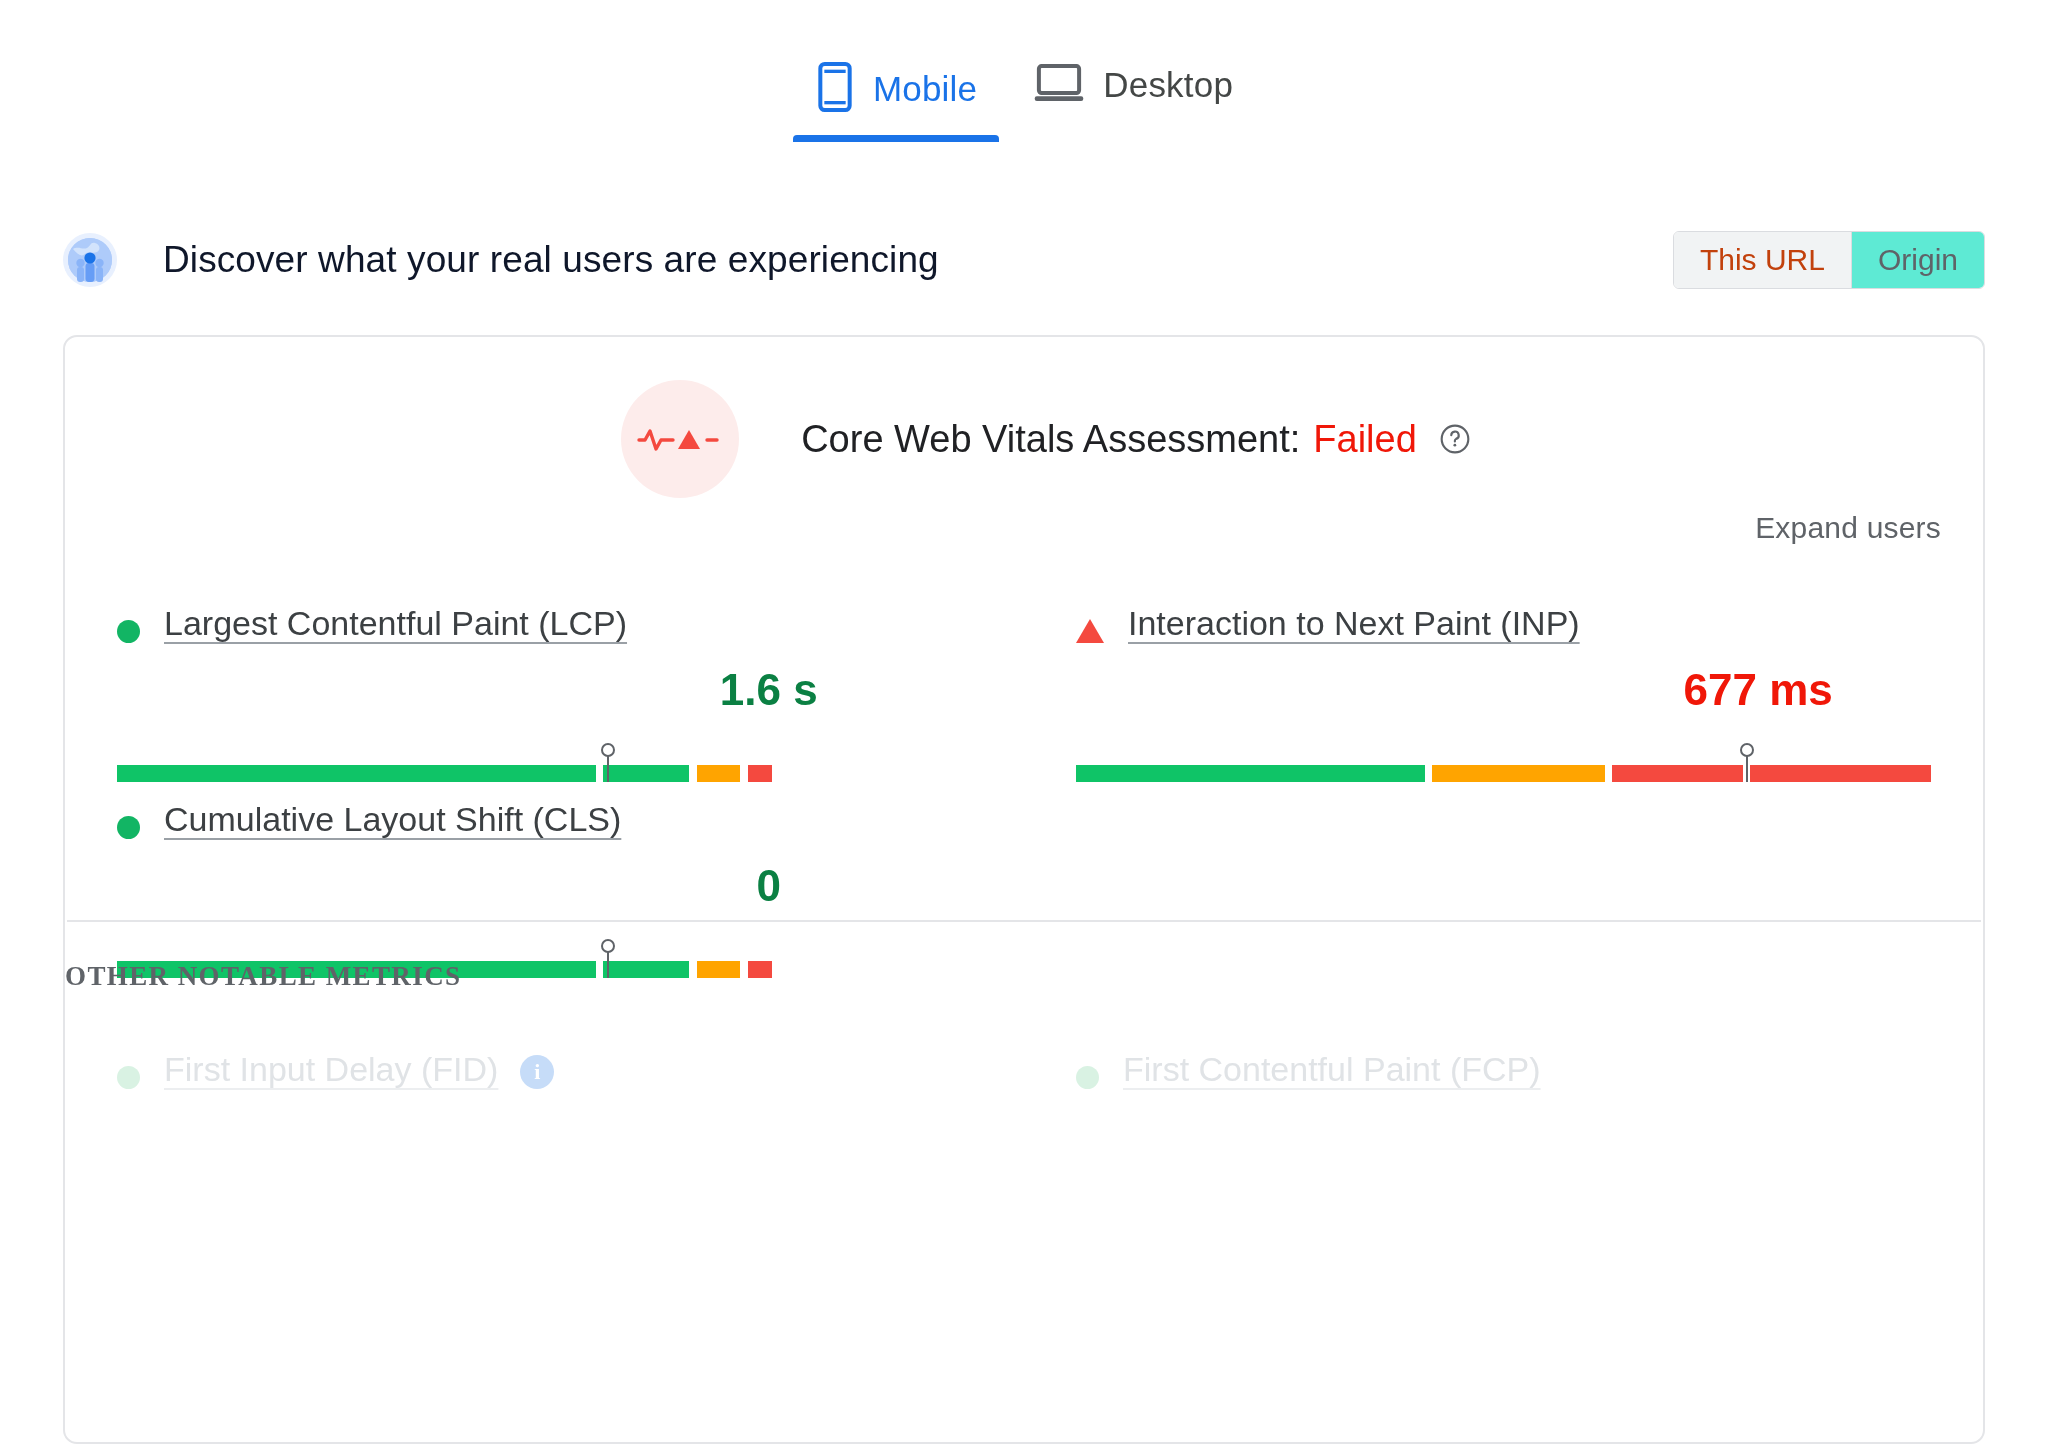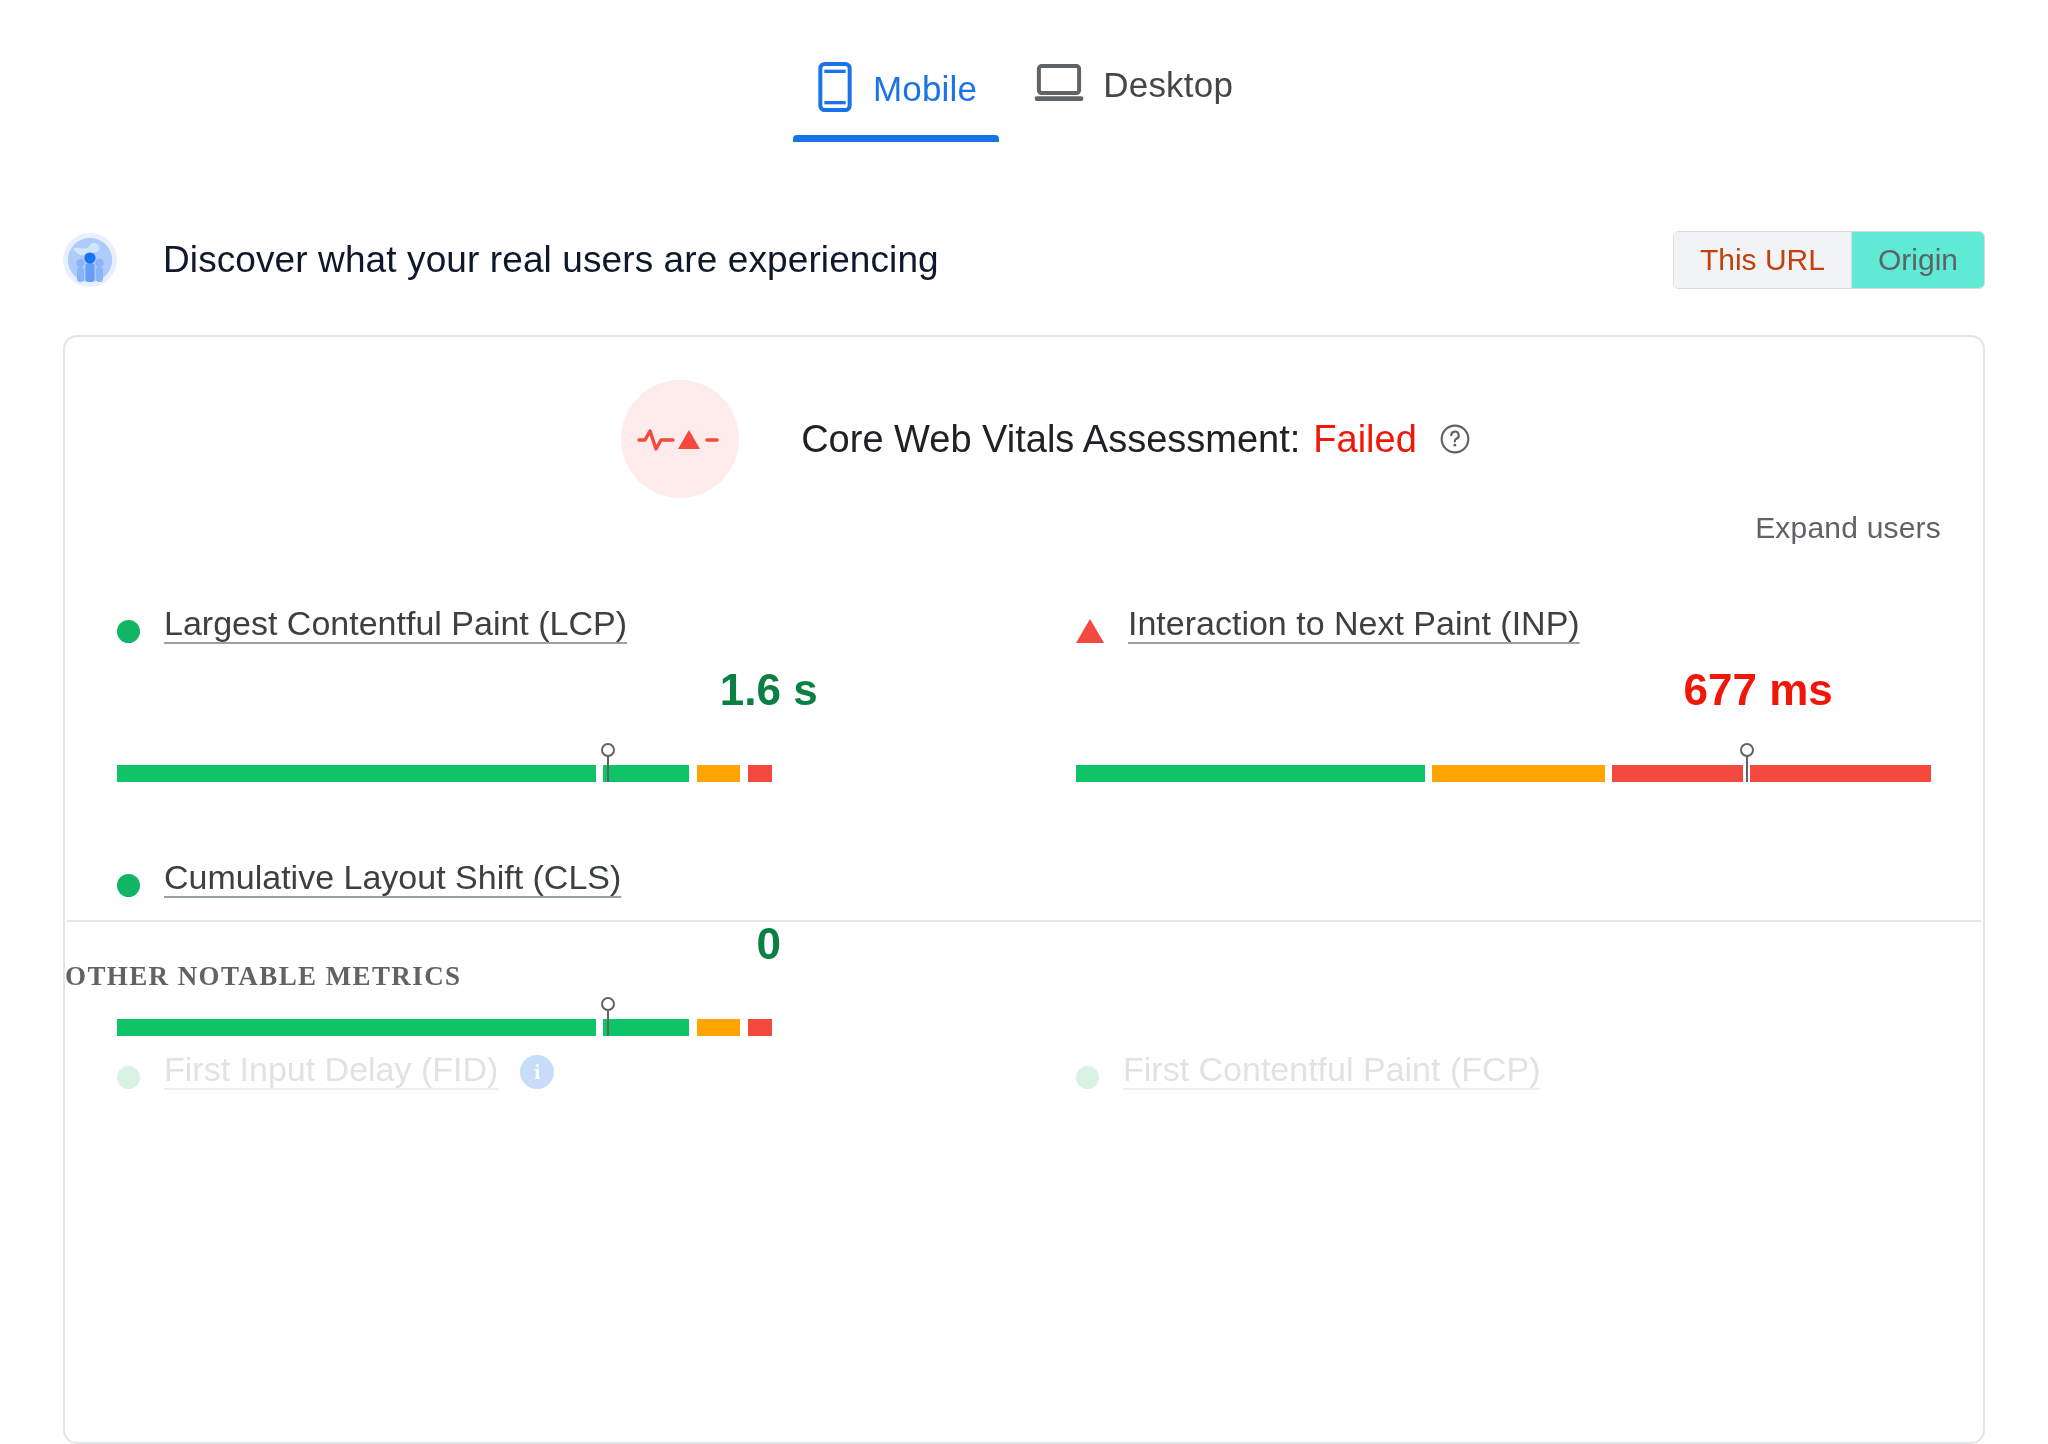--- a/index.html
+++ b/index.html
@@ -287,21 +287,21 @@
               <svg width="18" height="44" viewBox="0 0 18 44">
                 <circle cx="9" cy="8" r="6" stroke="#5f6368" stroke-width="2" fill="#fff"></circle>
                 <line x1="9" y1="14" x2="9" y2="40" stroke="#5f6368" stroke-width="2"></line>
               </svg>
             </div>
           </div>
         </div>
 
       </div>
 
-      <div class="metric-row" style="margin-top:58px;">
+      <div class="metric-row" style="">
 
         <div class="metric">
           <div class="metric-head">
             <span class="dot"></span>
             <span class="metric-name">Cumulative Layout Shift (CLS)</span>
           </div>
           <div class="metric-value-wrap">
             <span class="metric-value good" style="left:75%;">0</span>
           </div>
           <div class="bar-wrap">

